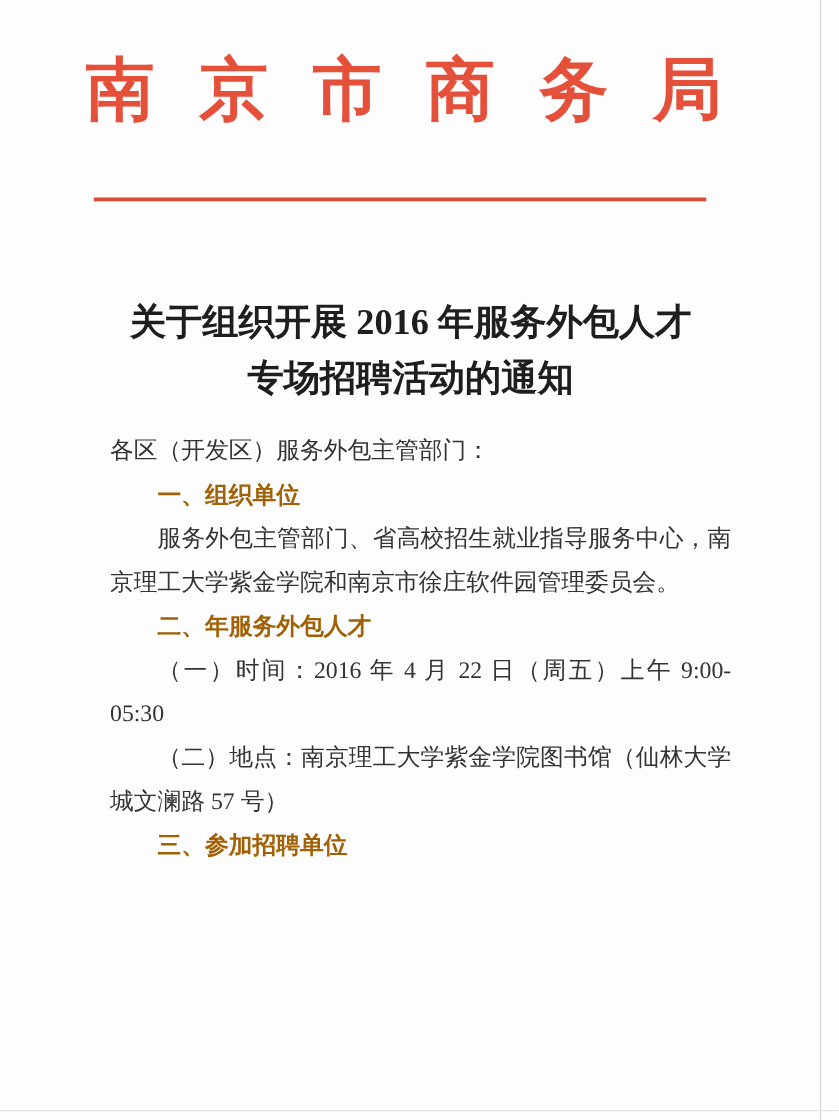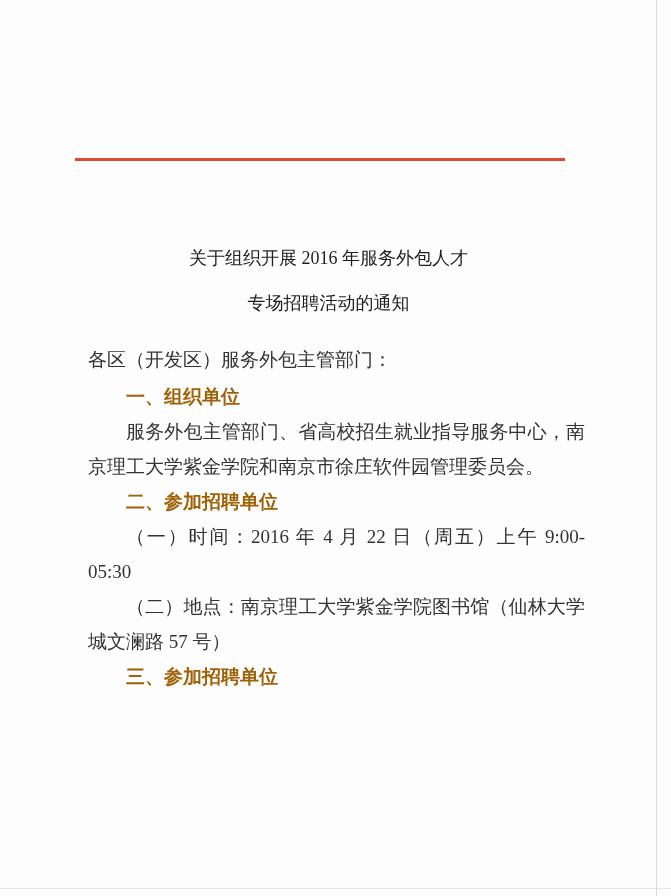--- a/index.html
+++ b/index.html
@@ -55,22 +55,22 @@
     background: #dc4a33;
   }
   
   .doc-title {
     position: absolute;
     top: 236px;
     left: 0;
     right: 14px;
     text-align: center;
     color: #1e1e1e;
-    font-size: 18px;
-    font-weight: 400;
+    font-size: 29px;
+    font-weight: 700;
     line-height: 45px;
   }
   
   .doc-body {
     position: absolute;
     top: 344px;
     left: 88px;
     width: 497px;
     color: #333333;
     font-size: 19px;
@@ -93,33 +93,34 @@
     font-family: "Liberation Sans", sans-serif;
     font-weight: 700;
     color: #a16207;
   }
 </style>
 </head>
 <body>
 
 <div class="page">
 
+  <div class="letterhead">南 京 市 商 务 局</div>
 
   <div class="red-rule"></div>
 
   <div class="doc-title">
     <div>关于组织开展 2016 年服务外包人才</div>
     <div>专场招聘活动的通知</div>
   </div>
 
   <div class="doc-body">
     <p class="salutation">各区（开发区）服务外包主管部门：</p>
     <p class="heading">一、组织单位</p>
     <p class="para">服务外包主管部门、省高校招生就业指导服务中心，南京理工大学紫金学院和南京市徐庄软件园管理委员会。</p>
-    <p class="heading">二、参加招聘单位</p>
+    <p class="heading">二、年服务外包人才</p>
     <p class="para">（一）时间：2016 年 4 月 22 日（周五）上午 9:00-05:30</p>
     <p class="para">（二）地点：南京理工大学紫金学院图书馆（仙林大学城文澜路 57 号）</p>
     <p class="heading">三、参加招聘单位</p>
   </div>
 
   <div class="scan-edge-right"></div>
   <div class="scan-edge-bottom"></div>
 
 </div>
 

